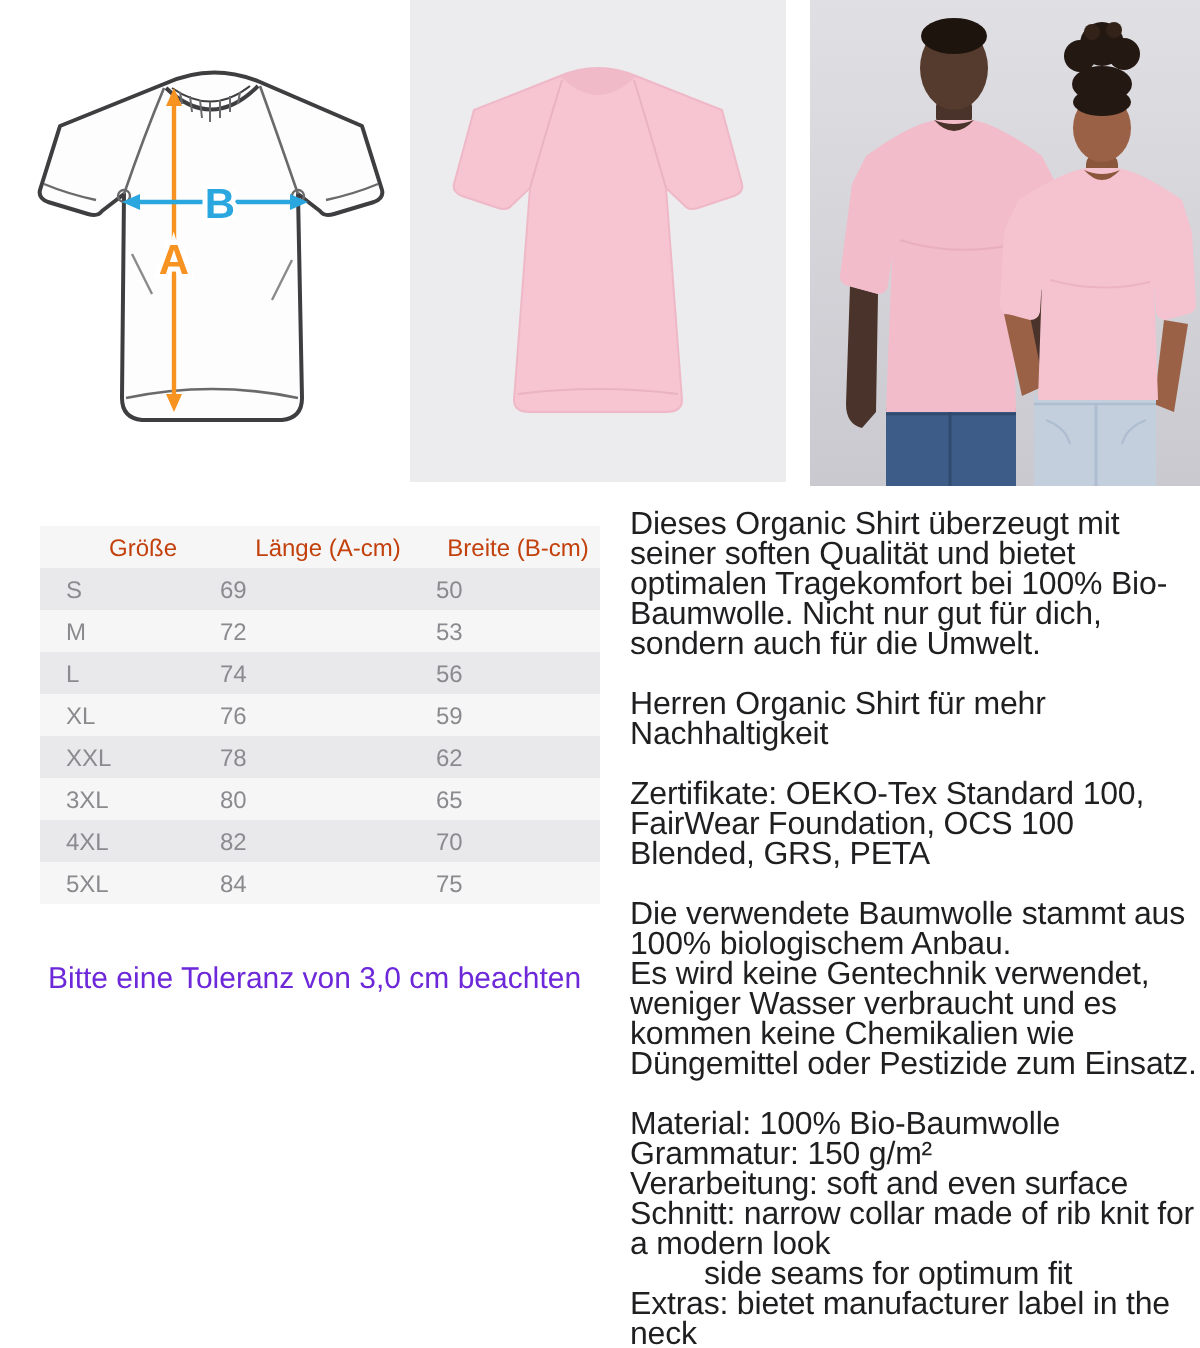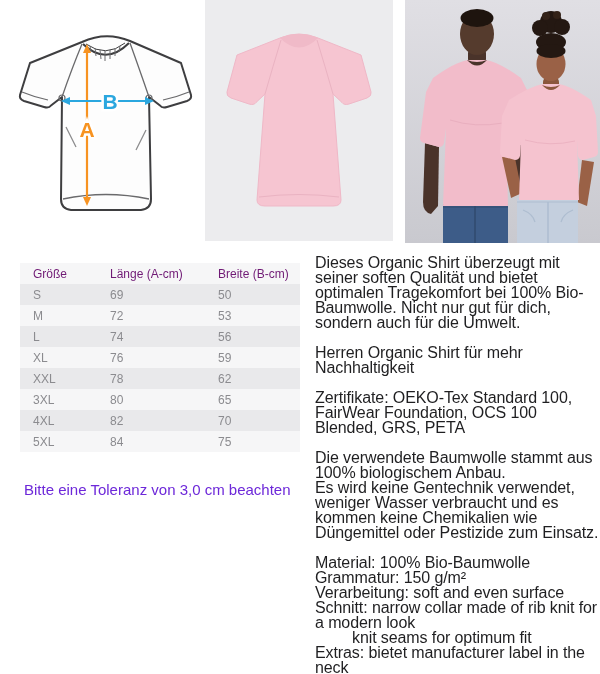--- a/index.html
+++ b/index.html
@@ -12,21 +12,21 @@
   .flat-panel { left:205px; top:0; width:188px; height:241px; background:#ececee; }
   .photo-panel { left:405px; top:0; width:195px; height:243px; }
   .panel svg { display:block; width:100%; height:100%; }
 
   .size-table-wrap { position:absolute; left:20px; top:263px; }
   table.size-table { border-collapse:collapse; table-layout:fixed; width:280px;
     font-size:12px; color:#8b8b8f; background:#f6f6f7; }
   table.size-table col.c1 { width:90px; }
   table.size-table col.c2 { width:108px; }
   table.size-table col.c3 { width:82px; }
-  table.size-table th { font-weight:normal; text-align:left; color:#701a75;
+  table.size-table th { font-weight:normal; text-align:center; color:#c2410c;
     height:21px; padding:0; background:#f6f6f7; }
   table.size-table td { height:21px; padding:0; }
   table.size-table th:first-child, table.size-table td:first-child { padding-left:13px; }
   table.size-table tbody tr:nth-child(odd) { background:#e9e9eb; }
 
   .tolerance-note { position:absolute; left:24px; top:481px; font-size:15px; color:#6d28d9; }
 
   .description { position:absolute; left:315px; top:255px; width:284px;
     font-size:16px; line-height:15px; color:#1f1f21; letter-spacing:-0.1px; }
   .description p { margin:0 0 15px 0; }
@@ -209,19 +209,19 @@
     <p>Zertifikate: OEKO-Tex Standard 100, FairWear Foundation, OCS 100 Blended, GRS, PETA</p>
     <div class="para">
         <div>Die verwendete Baumwolle stammt aus 100% biologischem Anbau.</div>
         <div>Es wird keine Gentechnik verwendet, weniger Wasser verbraucht und es kommen keine Chemikalien wie Düngemittel oder Pestizide zum Einsatz.</div>
       </div>
     <div class="para">
         <div class="spec-line">Material: 100% Bio-Baumwolle</div>
         <div class="spec-line">Grammatur: 150 g/m²</div>
         <div class="spec-line">Verarbeitung: soft and even surface</div>
         <div class="spec-line">Schnitt: narrow collar made of rib knit for a modern look</div>
-        <div class="spec-line indent">knit seams for optimum fit</div>
+        <div class="spec-line indent">side seams for optimum fit</div>
         <div class="spec-line">Extras: bietet manufacturer label in the neck</div>
         <div class="spec-line">Größen: S-53XL</div>
       </div>
   </div>
 
 </div>
 
 </body></html>

